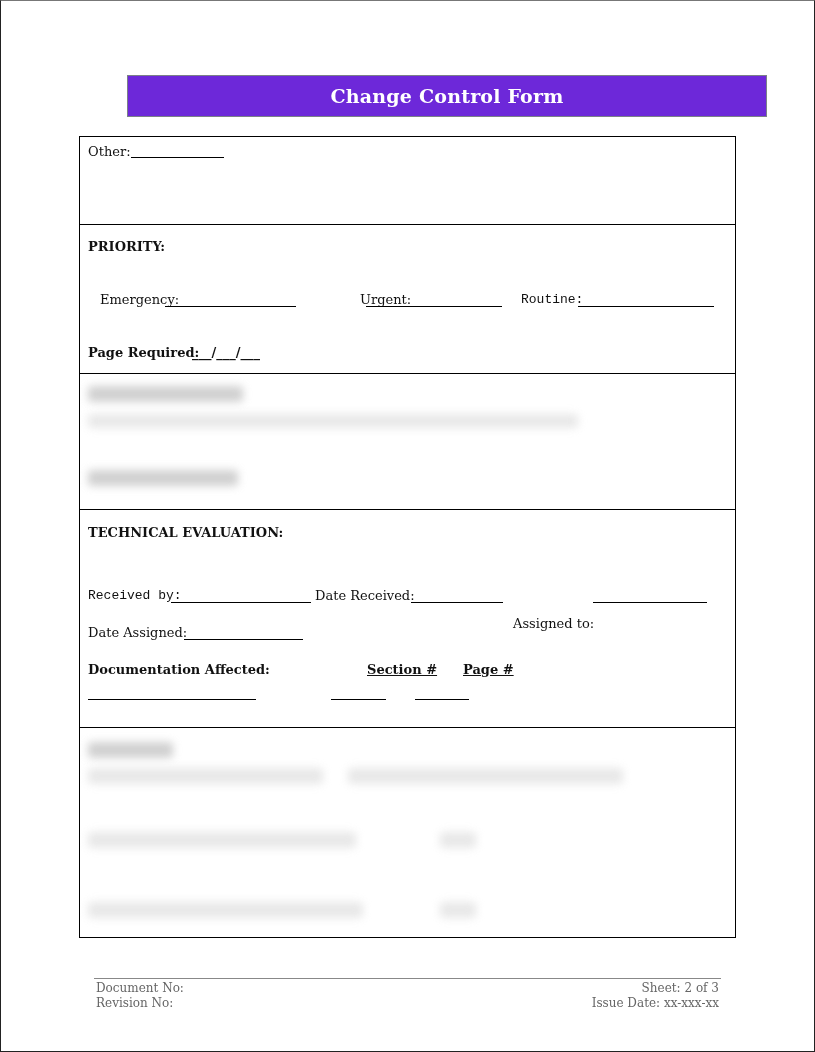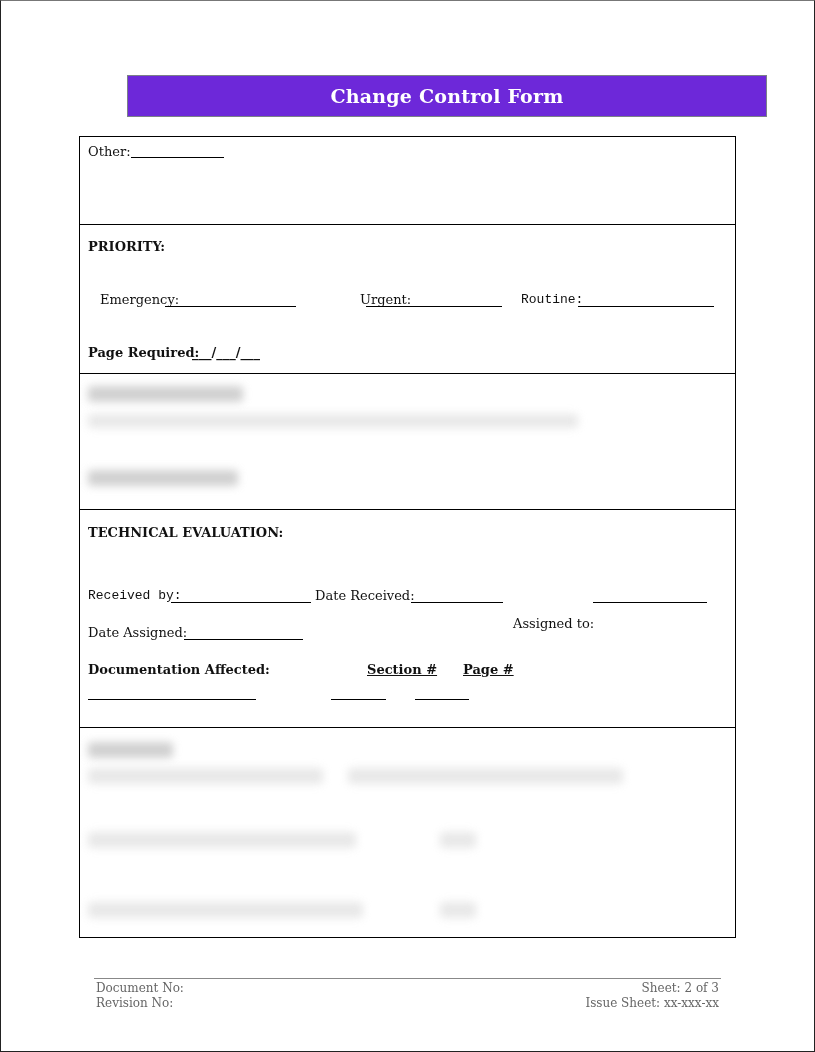--- a/index.html
+++ b/index.html
@@ -95,16 +95,16 @@
       <div class="blur light" style="left:8px;top:174px;width:275px;height:16px;"></div>
       <div class="blur light" style="left:360px;top:174px;width:36px;height:16px;"></div>
     </div>
 
   </div>
 
   <div class="footer">
     <span class="ft" style="left:2px;top:2px;">Document No:</span>
     <span class="ft" style="left:2px;top:17px;">Revision No:</span>
     <span class="ft" style="right:2px;top:2px;">Sheet: 2 of 3</span>
-    <span class="ft" style="right:2px;top:17px;">Issue Sheet: xx-xxx-xx</span>
+    <span class="ft" style="right:2px;top:17px;">Issue Date: xx-xxx-xx</span>
   </div>
 
 </div>
 
 </body></html>

